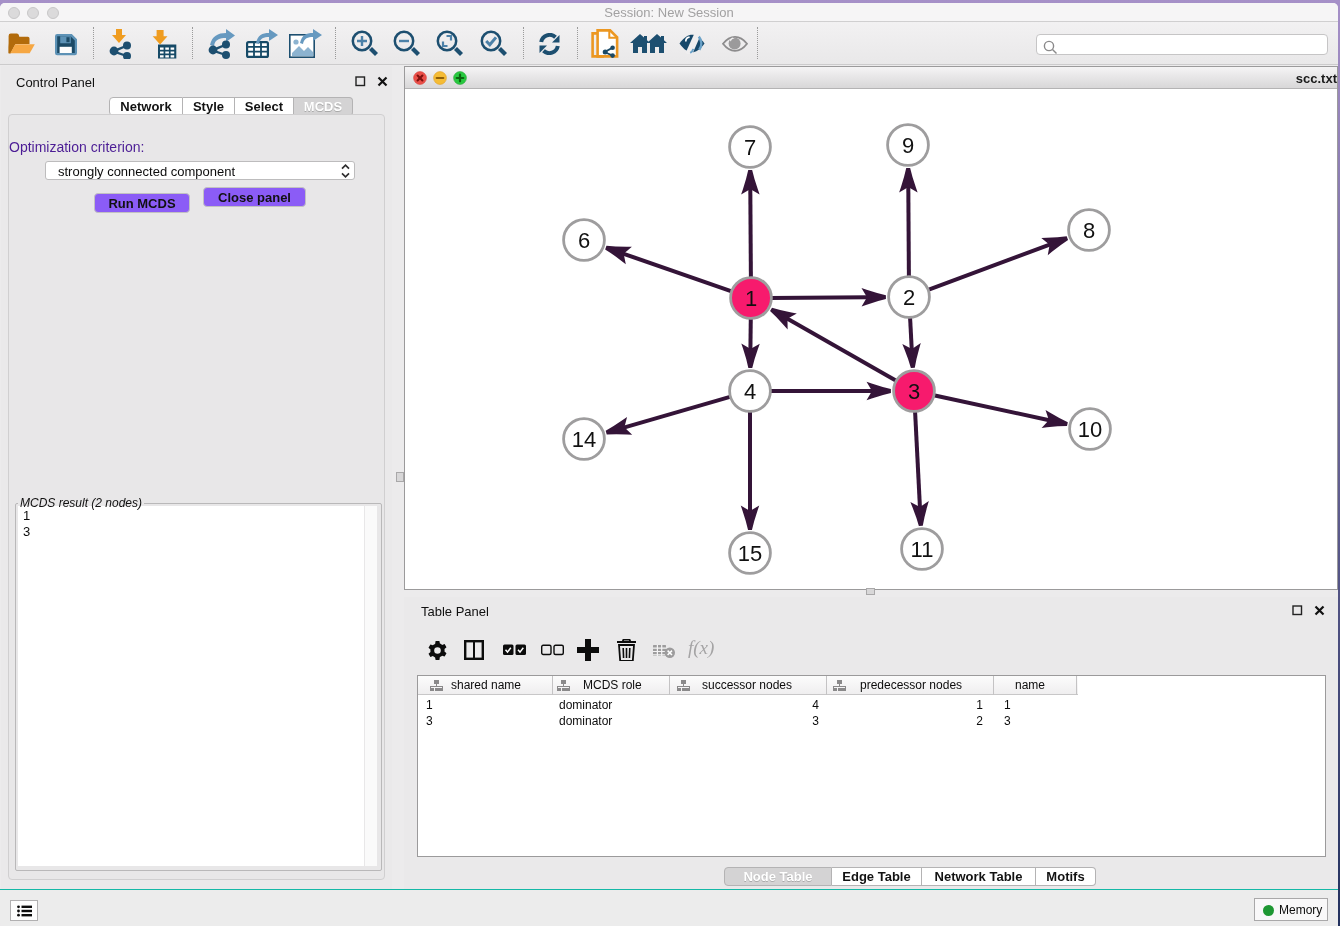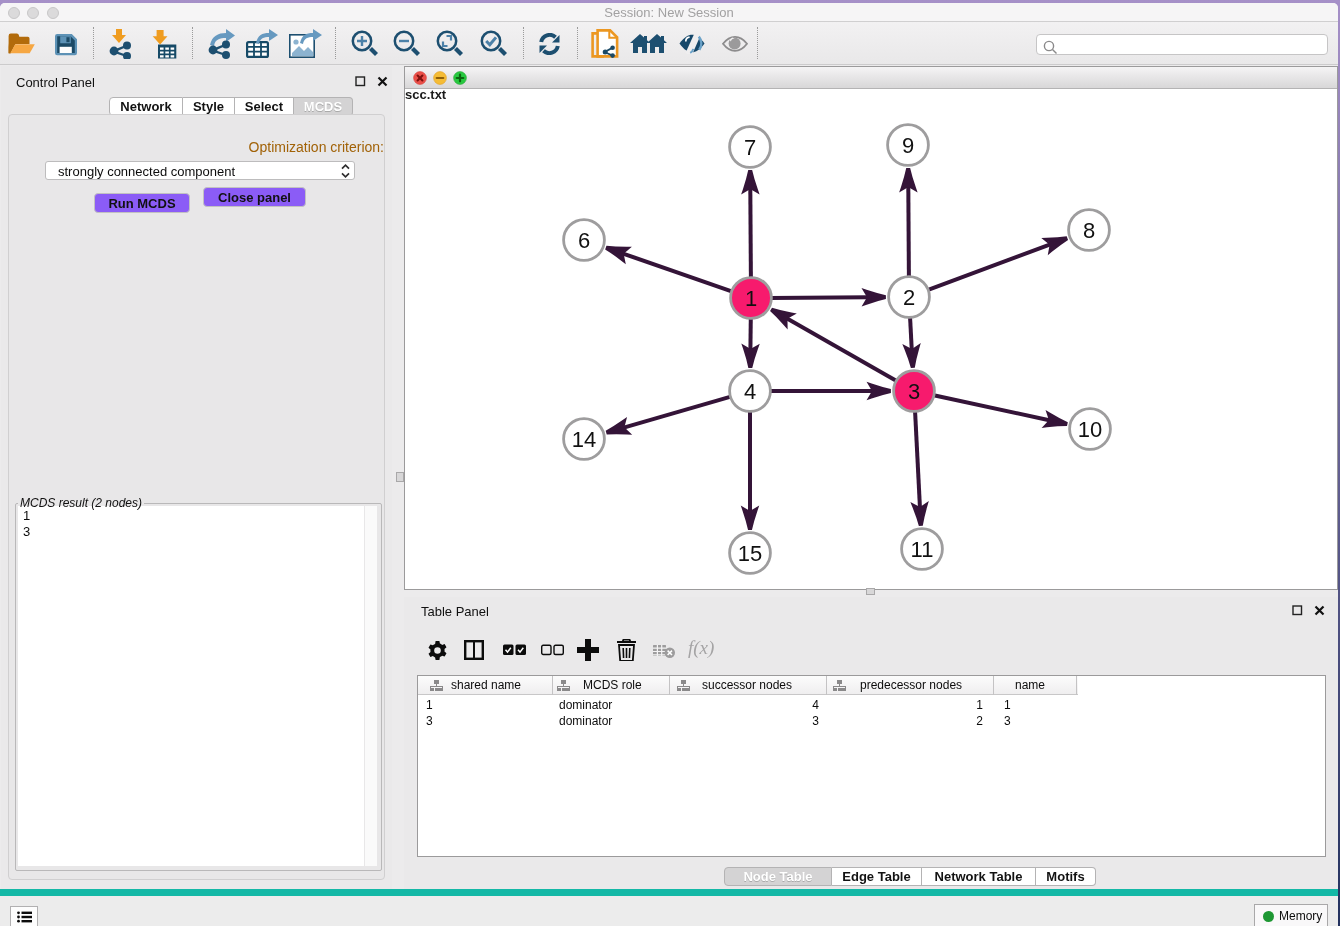--- a/index.html
+++ b/index.html
@@ -30,21 +30,21 @@
 .tab.sel { background:#d4d3d4; color:#fff; text-shadow:0 1px 0 #aaa; }
 
 .macbtn { background:#8b5cf6; border:1px solid #c2c1c2; border-radius:4px; font-size:13px; font-weight:bold; color:#111; text-align:center; }
 
 fieldset { border:1px solid #b9b8b9; border-radius:2px; }
 legend { font-size:12px; color:#111; padding:0 2px; position:relative; z-index:2;font-style:italic; }
 
 #tp { position:absolute; left:404px; top:597px; width:934px; height:292px; background:#eae9ea; }
 #nw { position:absolute; left:404px; top:66px; width:934px; height:524px; background:#fff; border:1px solid #9b9a9b; }
 #nwtitle { position:absolute; left:0; top:0; width:100%; height:22px; background:linear-gradient(#f5f4f5,#d8d7d8); border-bottom:1px solid #b4b3b4; }
-#statusbar { position:absolute; left:0; top:889px; width:1338px; height:37px; background:#ececec; border-top:7px solid #14b8a6; border-radius:0 0 5px 5px; }
+#statusbar { position:absolute; left:0; top:889px; width:1338px; height:37px; background:#ececec; border-top:1px solid #14b8a6; border-radius:0 0 5px 5px; }
 .winbtns { position:absolute; top:8px; right:14px; }
 .hdrsep { position:absolute; top:0; width:1px; height:19px; background:#c4c3c4; }
 .hico { position:absolute; top:4px; width:13px; height:11px;
   background:
     linear-gradient(#8a898a,#8a898a) 4px 0/5px 4px,
     linear-gradient(#8a898a,#8a898a) 6px 4px/1px 3px,
     linear-gradient(#8a898a,#8a898a) 0px 6px/13px 1px,
     linear-gradient(#8a898a,#8a898a) 0px 6px/1px 2px,
     linear-gradient(#8a898a,#8a898a) 12px 6px/1px 2px,
     linear-gradient(#8a898a,#8a898a) 0 8px/4px 3px,
@@ -202,21 +202,21 @@
         </svg>
     </span>
   </div>
   <div class="tabrow" style="left:77px;top:31px">
     <div class="tab first" style="width:74px">Network</div>
     <div class="tab" style="width:52px">Style</div>
     <div class="tab" style="width:59px">Select</div>
     <div class="tab last sel" style="width:59px">MCDS</div>
   </div>
   <div id="cpbody">
-    <div class="abs" style="left:0;top:24px;width:100%;text-align:right;font-size:14px;color:#a16207">Optimization criterion:</div>
+    <div class="abs" style="left:0;top:24px;width:100%;text-align:left;font-size:14px;color:#4c1d95">Optimization criterion:</div>
     <div class="abs" style="left:36px;top:46px;width:310px;height:19px;background:#fff;border:1px solid #bdbcbd;border-radius:3px;">
       <span class="abs" style="left:12px;top:2px;font-size:13px;color:#0c0c0c;white-space:nowrap">strongly connected component</span>
       <svg class="abs" style="right:4px;top:2px" width="9" height="14" viewBox="0 0 9 14">
         <path d="M1 4.6 L4.5 1.2 L8 4.6 M1 9.4 L4.5 12.8 L8 9.4" fill="none" stroke="#2e2d2e" stroke-width="1.7"></path>
       </svg>
     </div>
     <div class="macbtn abs" style="left:85px;top:78px;width:96px;height:20px;line-height:19px;">Run MCDS</div>
     <div class="macbtn abs" style="left:194px;top:72px;width:103px;height:20px;line-height:19px;text-align:center;">Close panel</div>
     <fieldset class="abs" style="left:6px;top:381px;width:367px;height:375px;background:#e8e7e8">
       <legend style="margin-left:2px">MCDS result (2 nodes)</legend>
@@ -233,21 +233,21 @@
 <div id="nw">
   <div id="nwtitle">
     <svg class="abs" style="left:8px;top:3.5px" width="60" height="14" viewBox="0 0 60 14">
       <circle cx="7" cy="7" r="6.4" fill="#ea4f48" stroke="#d8413c" stroke-width="0.6"></circle>
       <path d="M4.6 4.6 l4.8 4.8 M9.4 4.6 l-4.8 4.8" stroke="#7d100e" stroke-width="2.1" stroke-linecap="round"></path>
       <circle cx="27" cy="7" r="6.4" fill="#f5bc35" stroke="#e0a023" stroke-width="0.6"></circle>
       <path d="M23.7 7 h6.6" stroke="#8e5f08" stroke-width="2.2" stroke-linecap="round"></path>
       <circle cx="47" cy="7" r="6.4" fill="#27c93f" stroke="#28a438" stroke-width="0.6"></circle>
       <path d="M43.7 7 h6.6 M47 3.7 v6.6" stroke="#0b650f" stroke-width="2.2" stroke-linecap="round"></path>
     </svg>
-    <div style="position:absolute;top:20px;width:100%;text-align:left;font-size:13px;font-weight:bold;color:#1a1a1a">scc.txt</div>
+    <div style="position:absolute;top:4px;width:100%;text-align:right;font-size:13px;font-weight:bold;color:#1a1a1a">scc.txt</div>
   </div>
   <svg class="abs" style="left:0px;top:22px" width="932" height="503" viewBox="0 0 932 503">
     <defs>
         <path id="ah" d="M0 0 C-6.5 -1.4 -12.5 -3.2 -19.5 -5.6 L-16.2 0 L-19.5 5.6 C-12.5 3.2 -6.5 1.4 0 0 Z"></path>
       </defs>
     <g stroke="#341438" stroke-width="4" fill="#341438">
       <line x1="345.9" y1="190.0" x2="345.3" y2="98.5"></line>
       <use href="#ah" transform="translate(345.2,81.5) rotate(-90.4)"></use>
       <line x1="328.1" y1="202.8" x2="217.3" y2="164.3"></line>
       <use href="#ah" transform="translate(201.2,158.7) rotate(-160.8)"></use>

